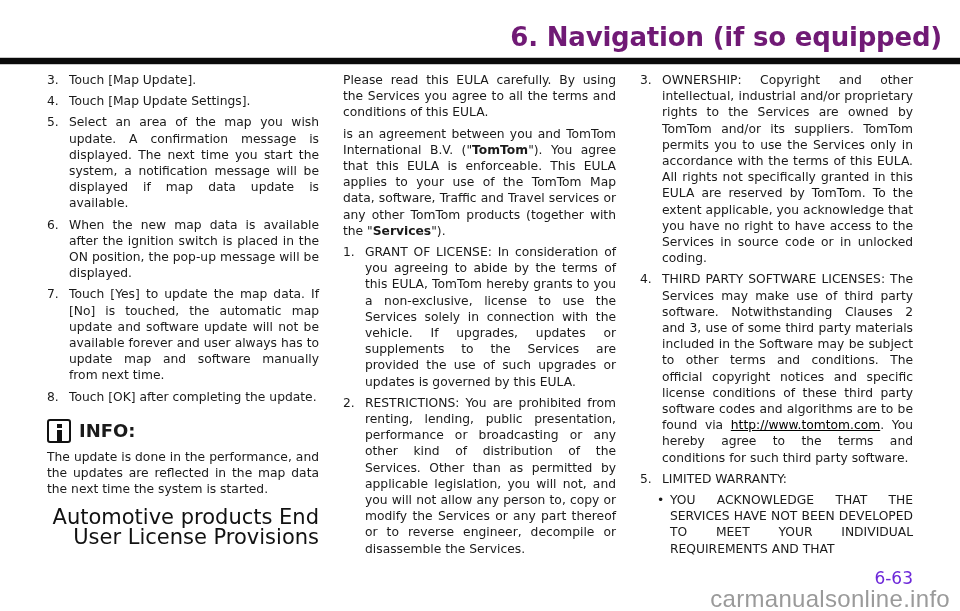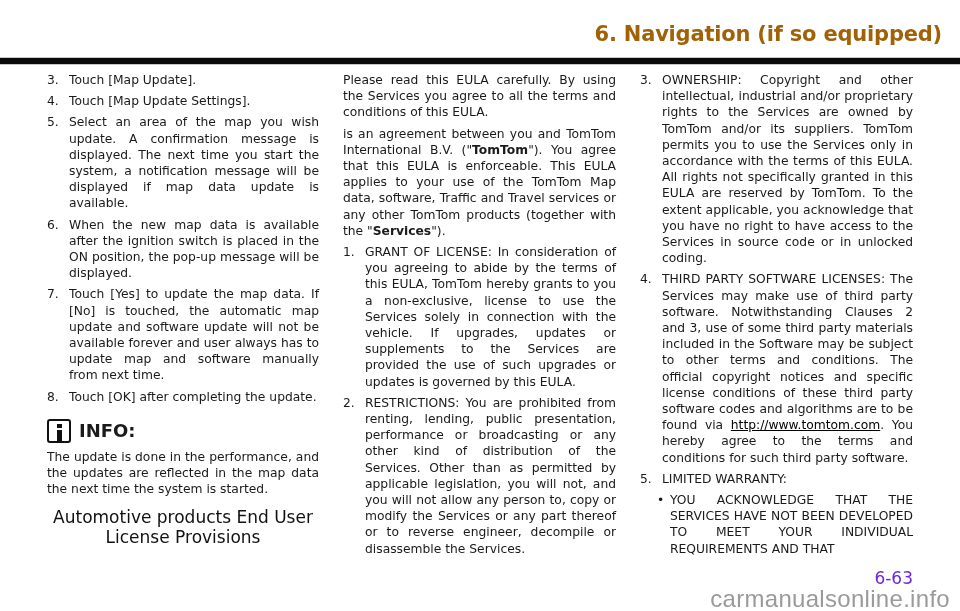--- a/index.html
+++ b/index.html
@@ -2,21 +2,21 @@
 <html><head>
   <meta charset="utf-8">
   <style>
     html, body { margin: 0; padding: 0; background: #ffffff; }
     body {
       width: 960px; height: 611px; position: relative; overflow: hidden;
       font-family: "DejaVu Sans", sans-serif; color: #1a1a1a;
     }
     .header-title {
       position: absolute; right: 18px; top: 22px;
-      font-size: 21px; font-weight: bold; letter-spacing: -0.2px; color: #a16207;
+      font-size: 26px; font-weight: bold; letter-spacing: -0.2px; color: #701a75;
     }
     .header-rule {
       position: absolute; left: 0; top: 57px; width: 960px; height: 6px;
       background: #0a0a0a; border-top: 1px solid #c8c8c8; border-bottom: 1px solid #c8c8c8;
     }
     .col {
       position: absolute; top: 72px; font-size: 12.3px; line-height: 16.2px;
       text-align: justify;
     }
     .col1 { left: 47px; width: 272px; }
@@ -27,21 +27,21 @@
     .para { margin: 0 0 5px 0; }
     .info-row { display: flex; align-items: center; margin: 14px 0 6px 0; }
     .info-icon {
       width: 24px; height: 24px; border: 2px solid #111; border-radius: 3px;
       box-sizing: border-box; position: relative; margin-right: 8px;
     }
     .info-icon .dot { position: absolute; left: 8px; top: 3px; width: 5px; height: 4px; background: #111; }
     .info-icon .bar { position: absolute; left: 8px; top: 9px; width: 5px; height: 12px; background: #111; }
     .info-label { font-weight: bold; font-size: 18px; }
     .section-heading {
-      font-size: 17px; line-height: 20px; margin: 10px 0 6px 0; text-align: center;
+      font-size: 21px; line-height: 20px; margin: 10px 0 6px 0; text-align: right;
       color: #111;
     }
     b { font-weight: bold; }
     .link { text-decoration: underline; color: #000000; }
     .bullet { position: relative; padding-left: 30px; margin-bottom: 4px; }
     .bullet .dot { position: absolute; left: 17px; top: 0; }
     .page-number {
       position: absolute; right: 47px; top: 568px; font-size: 17px; color: #6d28d9;
     }
     .watermark {

